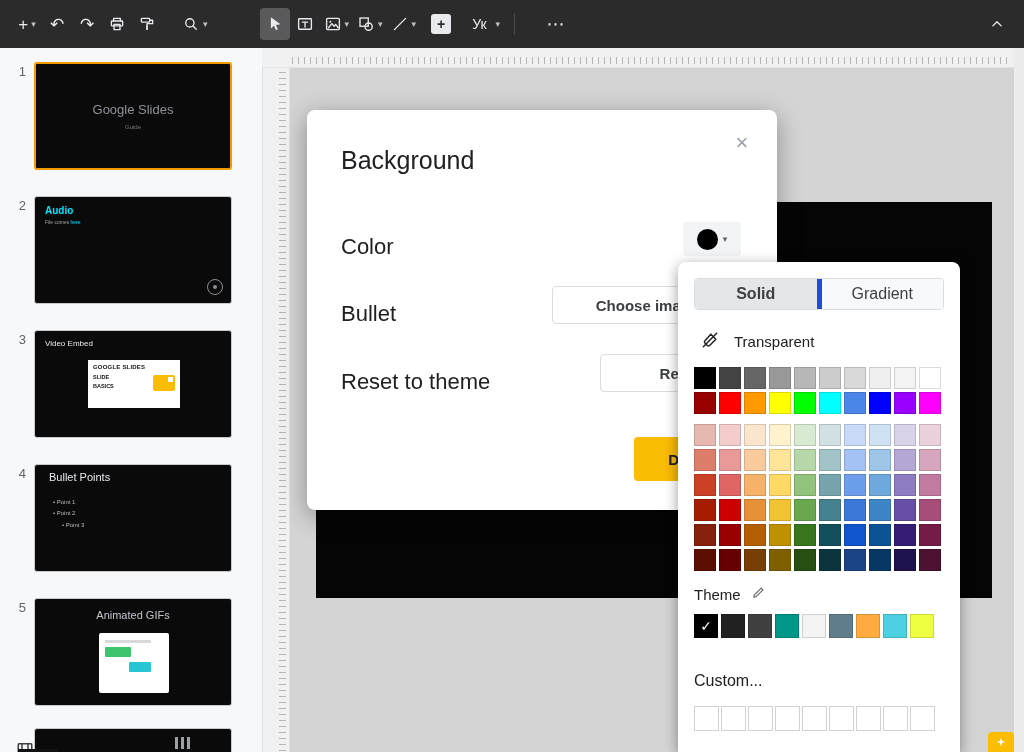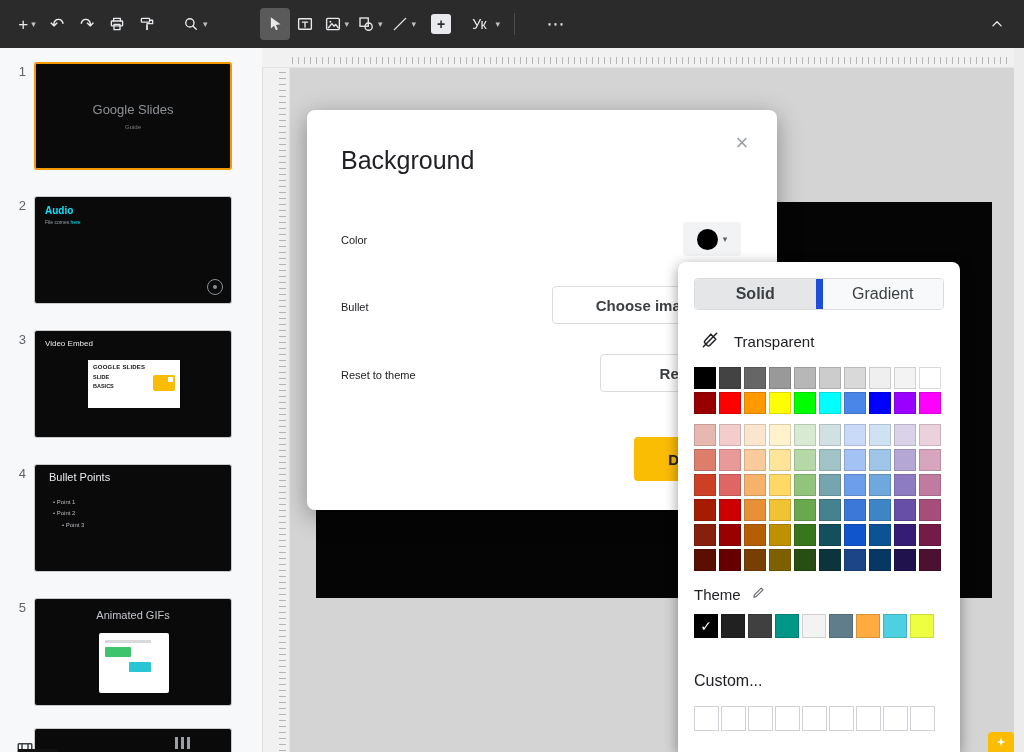--- a/index.html
+++ b/index.html
@@ -86,42 +86,42 @@
   .rightbar { position:absolute; top:48px; right:0; width:10px; bottom:0; background:#ececec; z-index:2; }
   .explore-btn { position:absolute; right:10px; bottom:0; width:26px; height:20px; background:#fbbc04;
             border-radius:4px 4px 0 0; z-index:4; display:flex; align-items:center; justify-content:center; }
 
   
   .dialog { position:absolute; left:307px; top:110px; width:470px; height:400px; background:#fff;
             border-radius:8px; box-shadow:0 6px 24px rgba(0,0,0,.35); z-index:5; }
   .dlg-title { position:absolute; left:34px; top:36px; font-size:25px; color:#202124; }
   .dlg-close { position:absolute; right:22px; top:22px; font-size:22px; color:#9aa0a6; line-height:1;
                width:26px; height:26px; text-align:center; }
-  .dlg-label { position:absolute; left:34px; font-size:11px; color:#202124; }
+  .dlg-label { position:absolute; left:34px; font-size:22px; color:#202124; }
   .lab-color { top:124px; } .lab-image { top:191px; } .lab-reset { top:259px; }
   .swatch-btn { position:absolute; left:376px; top:112px; width:58px; height:34px; background:#f1f3f4;
                 border-radius:4px; display:flex; align-items:center; justify-content:center; gap:5px; }
   .swatch-dot { width:21px; height:21px; border-radius:50%; background:#000; }
   .swatch-caret { font-size:9px; color:#5f6368; }
   .btn-outline { position:absolute; height:38px; background:#fff; border:1px solid #dadce0; border-radius:4px;
                  font-size:15px; color:#3c4043; font-weight:bold; display:flex; align-items:center; justify-content:center; }
   .btn-choose { left:245px; top:176px; width:190px; }
   .btn-reset  { left:293px; top:244px; width:160px; }
   .btn-add    { left:125px; top:327px; width:186px; height:44px; }
   .btn-done   { position:absolute; left:327px; top:327px; width:106px; height:44px; background:#fbbc04;
                 border-radius:4px; font-size:15px; font-weight:bold; color:#202124;
                 display:flex; align-items:center; justify-content:center; }
 
   
   .picker { position:absolute; left:678px; top:262px; width:282px; height:490px; background:#fff;
             border-radius:8px 8px 0 0; box-shadow:0 3px 14px rgba(0,0,0,.4); z-index:6; padding:16px 16px 0; }
   .tabs { display:flex; height:32px; border:1px solid #dadce0; border-radius:4px; overflow:hidden; }
   .tab { flex:1; display:flex; align-items:center; justify-content:center; font-size:16px; color:#3c4043;
          background:#f8f9fa; }
-  .tab + .tab { border-left:7px solid #1d4ed8; }
+  .tab + .tab { border-left:5px solid #1d4ed8; }
   .tab.active { background:#e4e6e8; font-weight:bold; }
   .transparent-row { display:flex; align-items:center; gap:14px; margin:20px 0 14px 6px;
                      font-size:15px; color:#202124; }
   .pal { display:flex; flex-direction:column; gap:3px; }
   .pal-row { display:flex; gap:3px; }
   .pal-row.gap-after { margin-bottom:7px; }
   .sw { width:22px; height:22px; box-shadow:inset 0 0 0 1px rgba(0,0,0,.14); }
   .theme-head { display:flex; align-items:center; gap:10px; margin-top:14px; font-size:15px; color:#202124; }
   .theme-row { display:flex; gap:3px; margin-top:11px; }
   .tsw { width:24px; height:24px; position:relative; box-shadow:inset 0 0 0 1px rgba(0,0,0,.14); }

